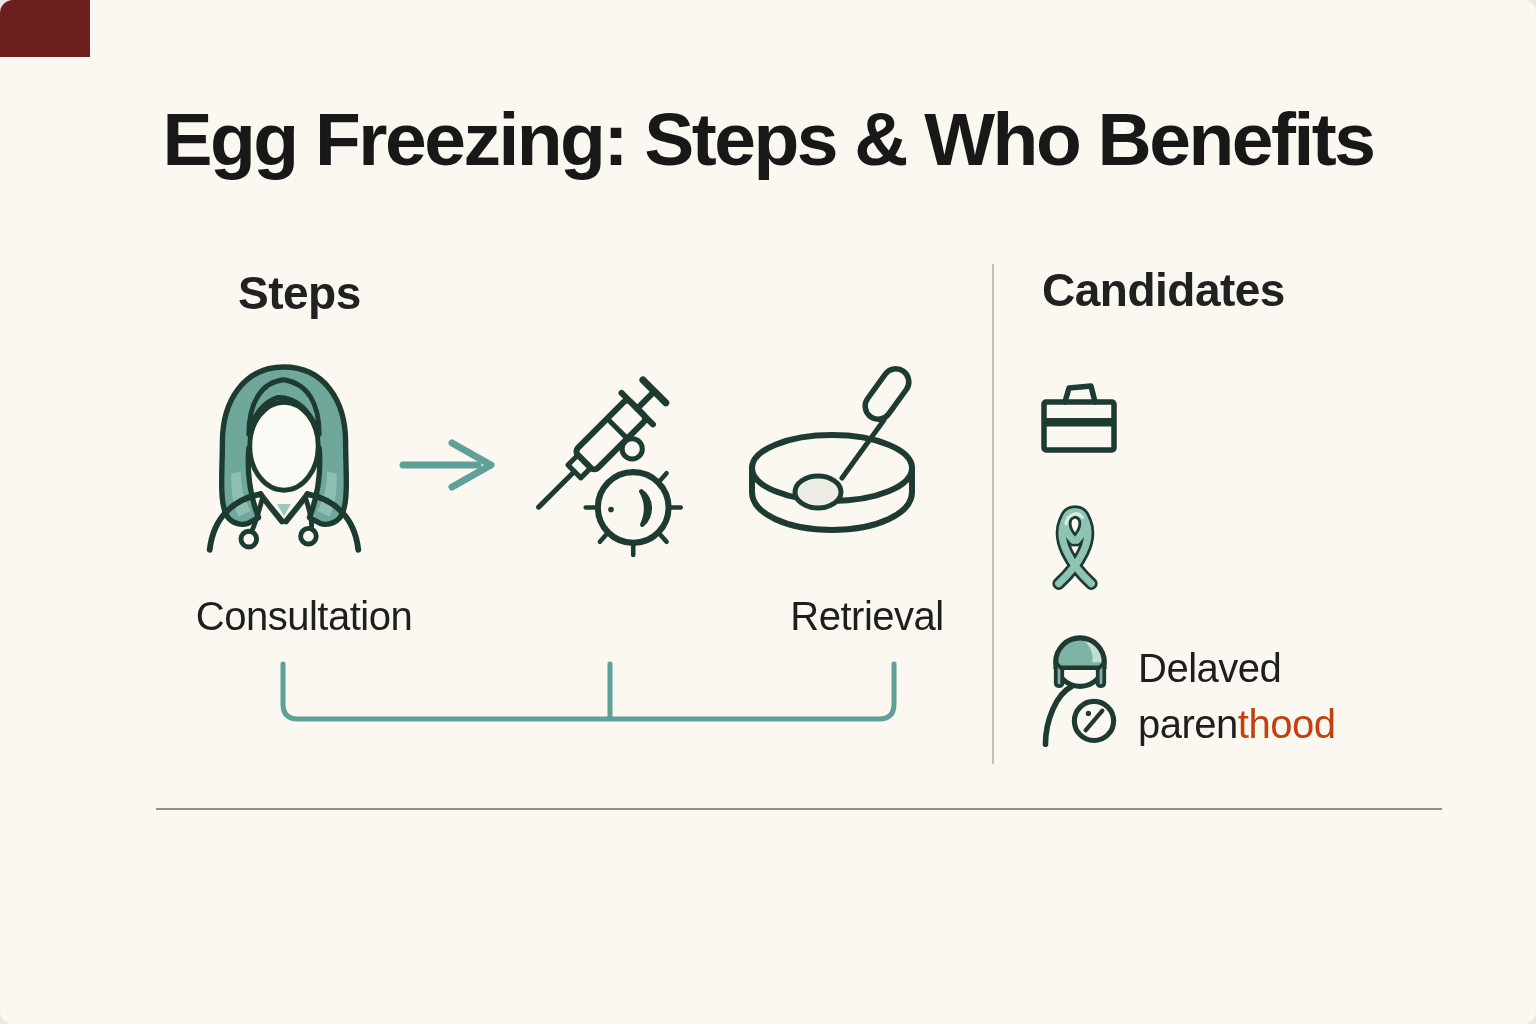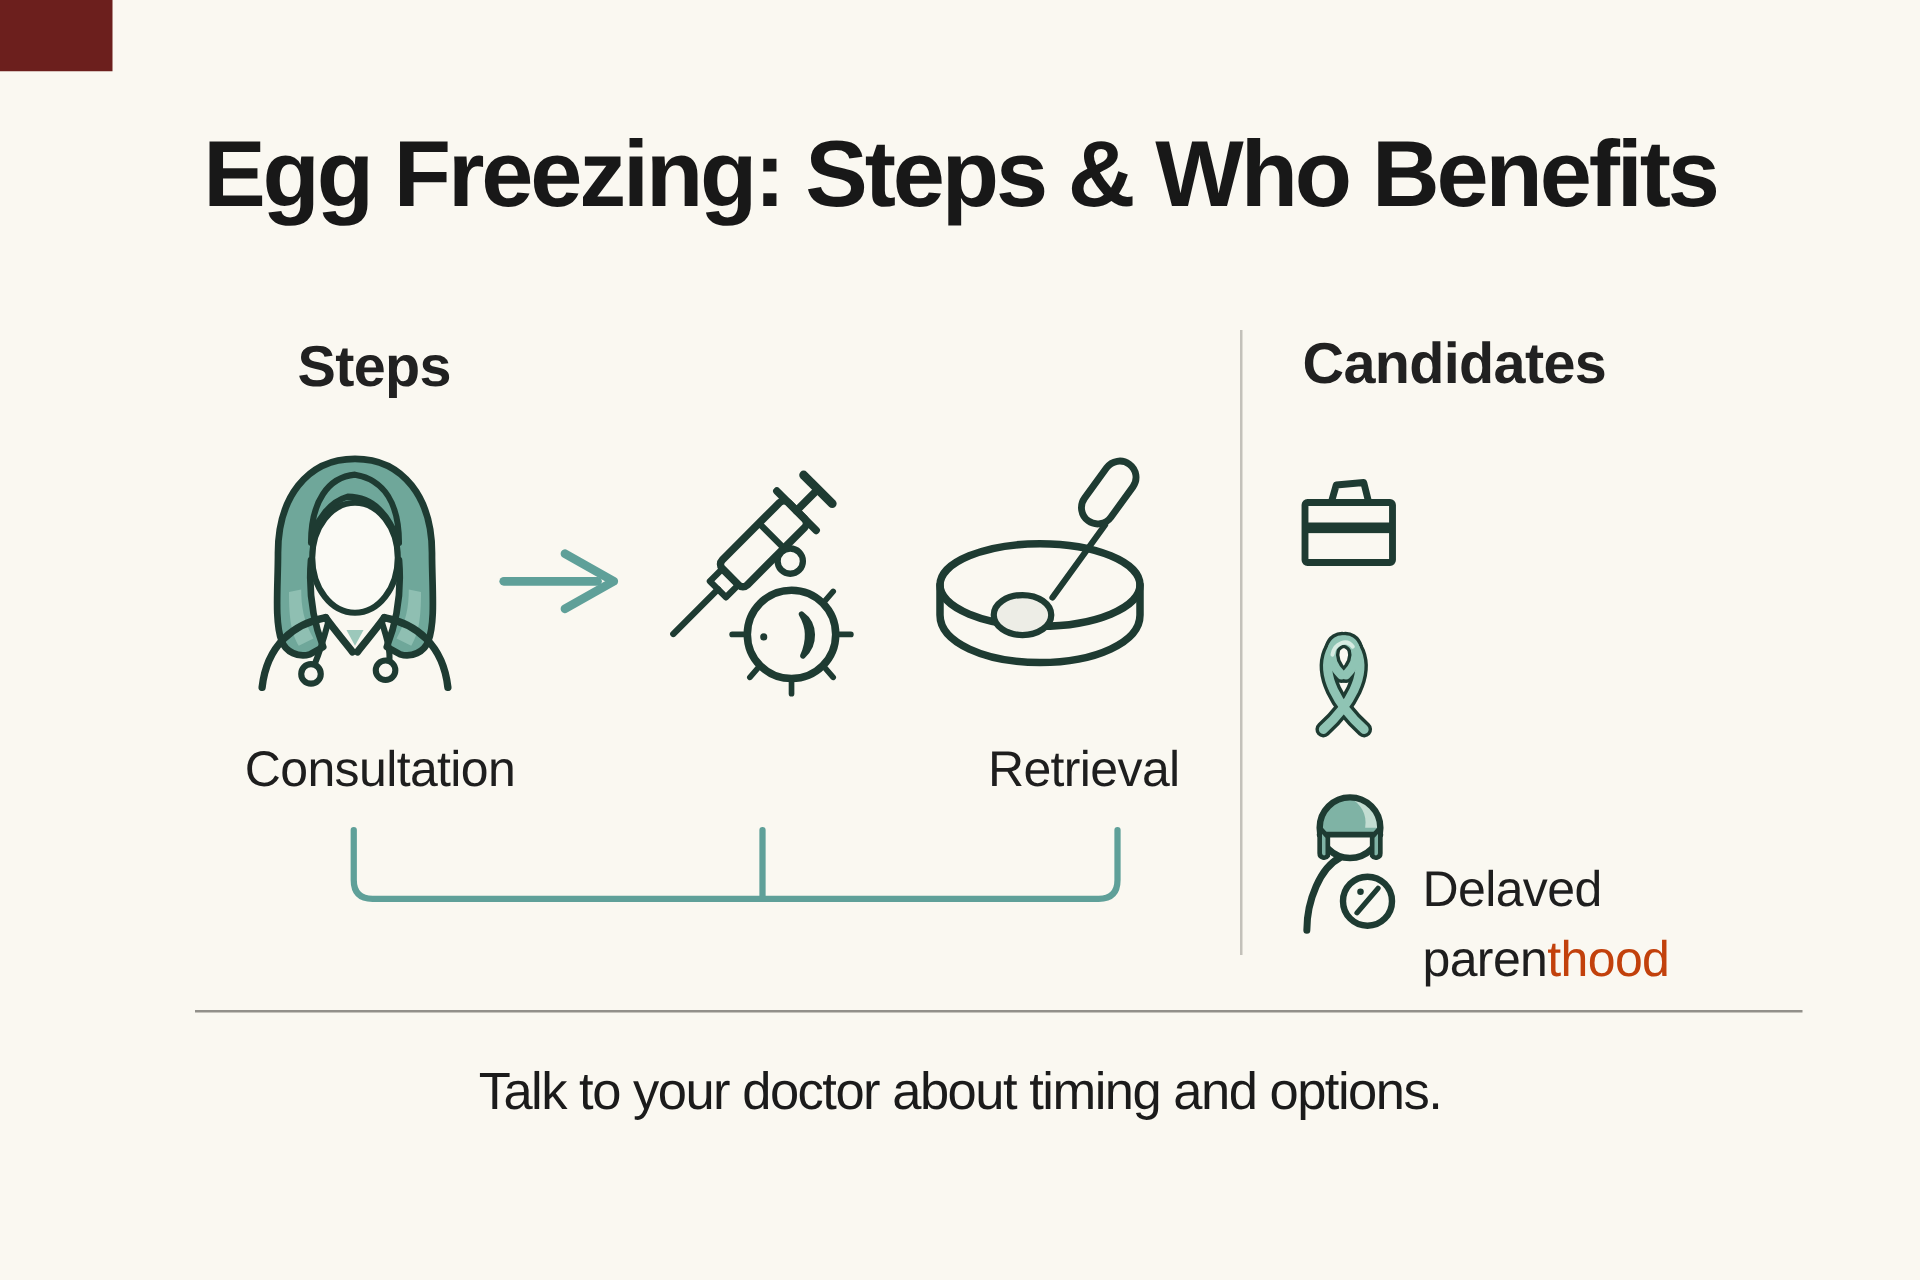--- a/index.html
+++ b/index.html
@@ -1,20 +1,21 @@
 <!DOCTYPE html>
 <html><head>
 <meta charset="utf-8">
 <style>
   html,body{margin:0;padding:0;background:#e8e8e8;}
   .canvas{
     position:relative; width:1536px; height:1024px; overflow:hidden;
     background:#FAF8F1;
     font-family:"Liberation Sans", sans-serif;
     color:#1D1D1D;
+    border-radius:13px;
   }
   .title{
     position:absolute; top:96px; left:0; width:100%;
     text-align:center; font-size:75px; font-weight:700;
     letter-spacing:-2.5px; color:#181818; white-space:nowrap;
   }
   .section-heading{
     position:absolute; font-size:46px; font-weight:600;
     letter-spacing:-0.5px; color:#212121;
   }
@@ -28,21 +29,21 @@
   }
   #label-consultation{left:276px;}
   #label-stimulation{left:598px;}
   #label-retrieval{left:839px;}
   .cand-label{
     position:absolute; left:1138px; font-size:40px; font-weight:500;
     color:#1E1E1E; letter-spacing:-0.5px; white-space:nowrap;
   }
   #cand-professionals{top:399px;}
   #cand-cancer{top:525px;}
-  #cand-delayed{top:640px; line-height:56px;margin-top:44px;}
+  #cand-delayed{top:640px; line-height:56px;}
   .green-part{color:#c2410c;}
   .vdivider{
     position:absolute; left:992px; top:264px; width:2px; height:500px;
     background:#C3C1BA;
   }
   .hrule{
     position:absolute; left:156px; top:808px; width:1286px; height:2px;
     background:#92908A;
   }
   .footer-note{
@@ -157,15 +158,14 @@
     <circle cx="60" cy="97" r="21" fill="#FAF8F1" stroke="#1E3B32" stroke-width="5.5"></circle>
     <line x1="51" y1="107" x2="69" y2="86" class="ol" stroke-width="4.5"></line>
     <circle cx="54" cy="89" r="2.8" fill="#1E3B32"></circle>
   </svg>
   <div class="cand-label" id="cand-delayed">
     <div>Delaved</div>
     <div><span>paren</span><span class="green-part">thood</span></div>
   </div>
 
   <div class="hrule"></div>
-  <div class="footer-note">Talk to your doctor about timing and options.</div>
 
 </div>
 
 </body></html>

